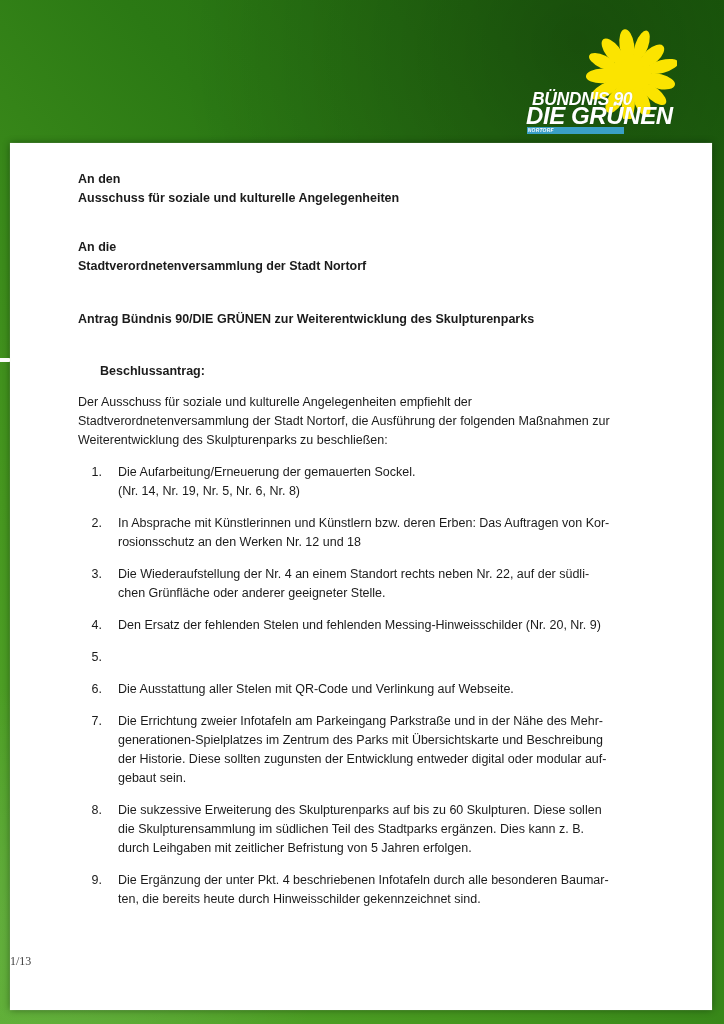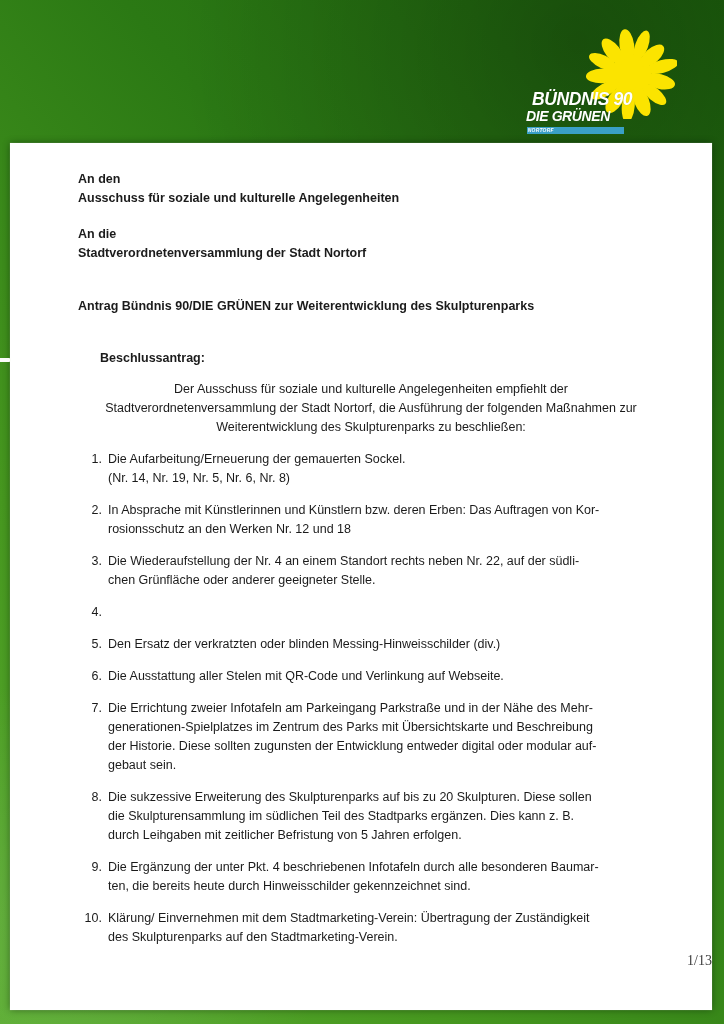--- a/index.html
+++ b/index.html
@@ -28,21 +28,21 @@
   
   .logo { position: absolute; left: 523px; top: 26px; width: 190px; height: 96px; z-index: 2; }
   .logo .flower { position: absolute; left: 62px; top: 1px; width: 92px; height: 92px; z-index: 1; }
   .logo .wordmark {
     position: absolute; left: 0; top: 0; z-index: 2;
     color: #ffffff; font-weight: bold; font-style: italic;
     letter-spacing: -0.4px; white-space: nowrap;
     text-shadow: 0 0 1px rgba(0,60,0,0.25);
   }
   .logo .line1 { position: absolute; left: 9px;  top: 65px; font-size: 17.5px; line-height: 17px; }
-  .logo .line2 { position: absolute; left: 3px;  top: 81px; font-size: 14px;   line-height: 18px; }
+  .logo .line2 { position: absolute; left: 3px;  top: 81px; font-size: 24px;   line-height: 18px; }
   .logo .region-bar {
     position: absolute; left: 4px; top: 101px; width: 97px; height: 7px;
     z-index: 2; display: flex; align-items: center;
   }
   .logo .region-label {
     color: #ffffff; font-weight: bold; font-style: italic;
     font-size: 8px; line-height: 7px; letter-spacing: 0.4px;
     transform: scale(0.62); transform-origin: 2px center; white-space: nowrap;
   }
 
@@ -53,38 +53,38 @@
     background: #ffffff;
     box-shadow: 0 0 7px rgba(0,25,0,0.45), 0 0 1px rgba(255,255,255,0.5);
     padding: 27px 48px 0 68px;
     color: #1b1b1b; font-size: 12.5px; line-height: 19px;
     z-index: 1;
   }
 
   .pre { white-space: pre-line; }
   .bold { font-weight: bold; }
 
-  .addr-1 { margin-bottom: 17px; }
+  .addr-1 { margin-bottom: 30px; }
   .subject { margin-top: 34px; }
   .section-heading { margin-top: 33px; margin-left: 22px; }
-  .intro { margin-top: 12px; text-align: center; }
+  .intro { margin-top: 12px; }
 
   .list { margin-top: 13px; }
   .list-row { display: flex; margin-bottom: 13px; }
   .list-num {
     flex: none; width: 28px; box-sizing: border-box;
     text-align: right; padding-right: 4px;
   }
-  .list-text { white-space: pre-line; margin-left: 2px; }
+  .list-text { white-space: pre-line; margin-left: 12px; }
 
   .page-number {
     position: absolute; left: 0; right: 0; top: 812px;
-    text-align: right;
+    text-align: left;
     font-family: "Liberation Serif", "DejaVu Serif", serif;
-    font-size: 14px; color: #3d3d3d; line-height: 12px;
+    font-size: 12px; color: #3d3d3d; line-height: 12px;
   }
 </style>
 </head>
 <body>
 
 <div class="canvas">
 
   <div class="fold-mark"></div>
 
   <div class="logo">
@@ -141,56 +141,51 @@
   </div>
 
   <div class="list-row">
     <div class="list-num">3.</div>
     <div class="list-text">Die Wiederaufstellung der Nr. 4 an einem Standort rechts neben Nr. 22, auf der südli-
 chen Grünfläche oder anderer geeigneter Stelle.</div>
   </div>
 
   <div class="list-row">
     <div class="list-num">4.</div>
+    <div class="list-text">Den Ersatz der fehlenden Stelen und fehlenden Messing-Hinweisschilder (Nr. 20, Nr. 9)</div>
   </div>
 
   <div class="list-row">
     <div class="list-num">5.</div>
-    <div class="list-text">Den Ersatz der verkratzten oder blinden Messing-Hinweisschilder (div.)</div>
   </div>
 
   <div class="list-row">
     <div class="list-num">6.</div>
     <div class="list-text">Die Ausstattung aller Stelen mit QR-Code und Verlinkung auf Webseite.</div>
   </div>
 
   <div class="list-row">
     <div class="list-num">7.</div>
     <div class="list-text">Die Errichtung zweier Infotafeln am Parkeingang Parkstraße und in der Nähe des Mehr-
 generationen-Spielplatzes im Zentrum des Parks mit Übersichtskarte und Beschreibung
 der Historie. Diese sollten zugunsten der Entwicklung entweder digital oder modular auf-
 gebaut sein.</div>
   </div>
 
   <div class="list-row">
     <div class="list-num">8.</div>
-    <div class="list-text">Die sukzessive Erweiterung des Skulpturenparks auf bis zu 20 Skulpturen. Diese sollen
+    <div class="list-text">Die sukzessive Erweiterung des Skulpturenparks auf bis zu 60 Skulpturen. Diese sollen
 die Skulpturensammlung im südlichen Teil des Stadtparks ergänzen. Dies kann z. B.
 durch Leihgaben mit zeitlicher Befristung von 5 Jahren erfolgen.</div>
   </div>
 
   <div class="list-row">
     <div class="list-num">9.</div>
     <div class="list-text">Die Ergänzung der unter Pkt. 4 beschriebenen Infotafeln durch alle besonderen Baumar-
 ten, die bereits heute durch Hinweisschilder gekennzeichnet sind.</div>
   </div>
 
-  <div class="list-row">
-    <div class="list-num">10.</div>
-    <div class="list-text">Klärung/ Einvernehmen mit dem Stadtmarketing-Verein: Übertragung der Zuständigkeit
-des Skulpturenparks auf den Stadtmarketing-Verein.</div>
-  </div>
 </div>
 
     <div class="page-number">1/13</div>
   </div>
 
 </div>
 
 </body></html>

